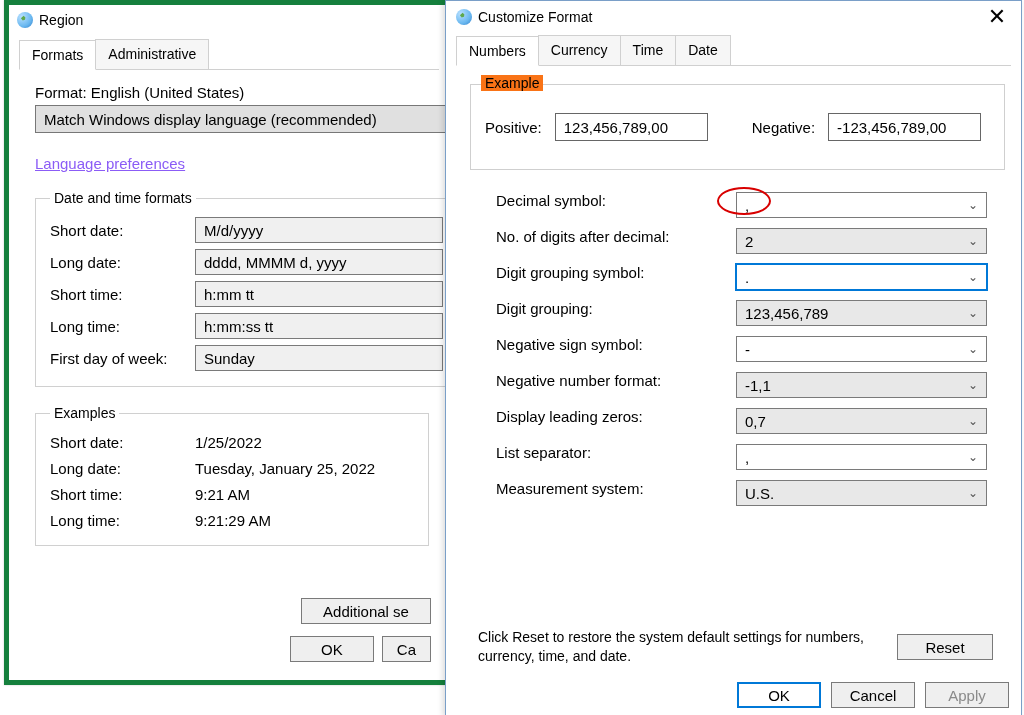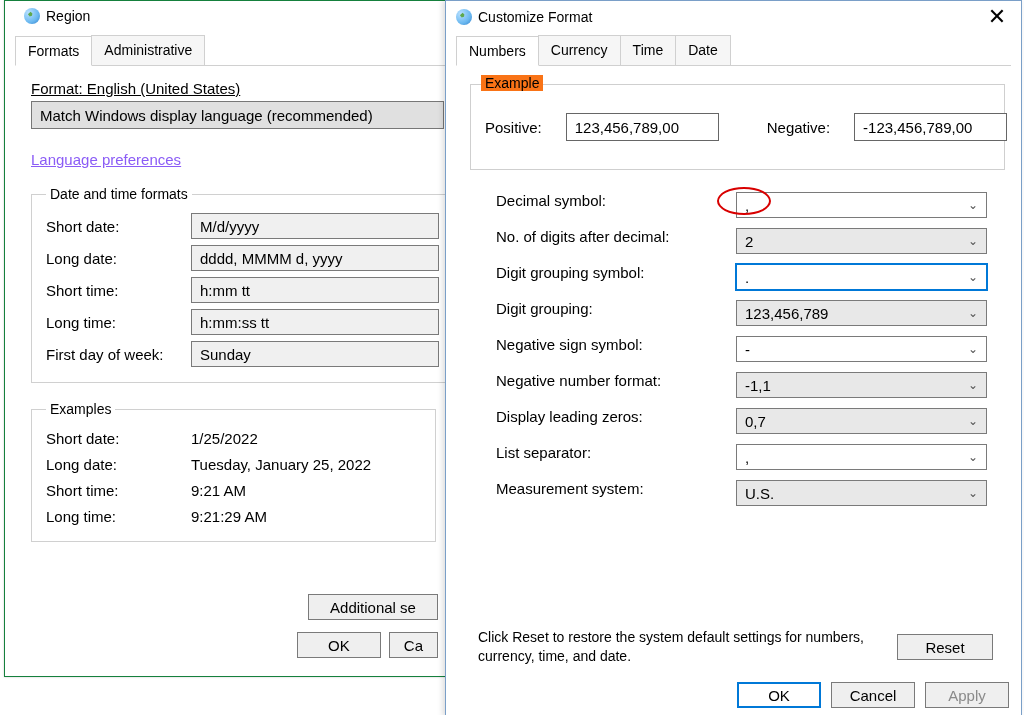--- a/index.html
+++ b/index.html
@@ -10,24 +10,23 @@
     font-size: 15px;
     background: #fff;
     color: #000;
   }
 
   
   .region-dlg {
     position: absolute;
     left: 4px; top: 0;
     width: 440px; height: 675px;
-    border: 1px solid #15803d;
+    border: 5px solid #15803d;
     background: #fff;
     box-shadow: 0 0 2px rgba(0,0,0,.2);
-    padding-left: 11px;
   }
   .dlg-title {
     height: 30px;
     display: flex; align-items: center;
     padding: 0 4px;
     font-size: 14px;
   }
   .globe-icon {
     width: 16px; height: 16px;
     margin: 0 6px 0 4px;
@@ -58,21 +57,21 @@
     cursor: default;
   }
   .tab.active {
     background: #fff;
     position: relative; top: 1px;
     border-bottom: 1px solid #fff;
   }
 
   .region-inner { padding: 14px 10px 0 16px; }
 
-  .fmt-label { margin-bottom: 4px; text-decoration: underline; }
+  .fmt-label { margin-bottom: 4px; }
   .fmt-combo {
     border: 1px solid #777;
     background: #e0e0e0;
     height: 26px;
     display:flex; align-items:center;
     padding: 0 8px;
     width: 395px;
   }
   .link {
     color: #8b5cf6;
@@ -160,21 +159,21 @@
     border: 1px solid #cfcfcf;
     margin: 18px 6px 18px 14px;
     padding: 28px 12px 28px 14px;
     position: relative;
   }
   .example-box .legend-txt {
     position:absolute; top:-10px; left:10px;
     background:#f97316; padding:0 4px;
     font-size: 14px;
   }
-  .example-inner { display:flex; align-items:center; gap: 24px; }
+  .example-inner { display:flex; align-items:center; gap: 13px; }
   .ro-field {
     border: 1px solid #666;
     background: #fff;
     height: 26px;
     min-width: 135px;
     padding: 0 8px;
     display:inline-flex; align-items:center;
   }
 
   .settings {

